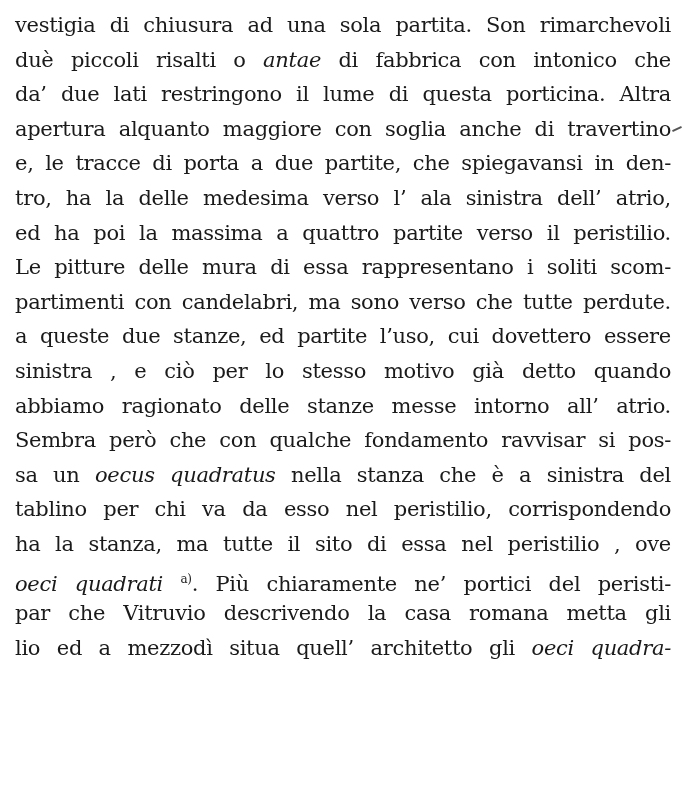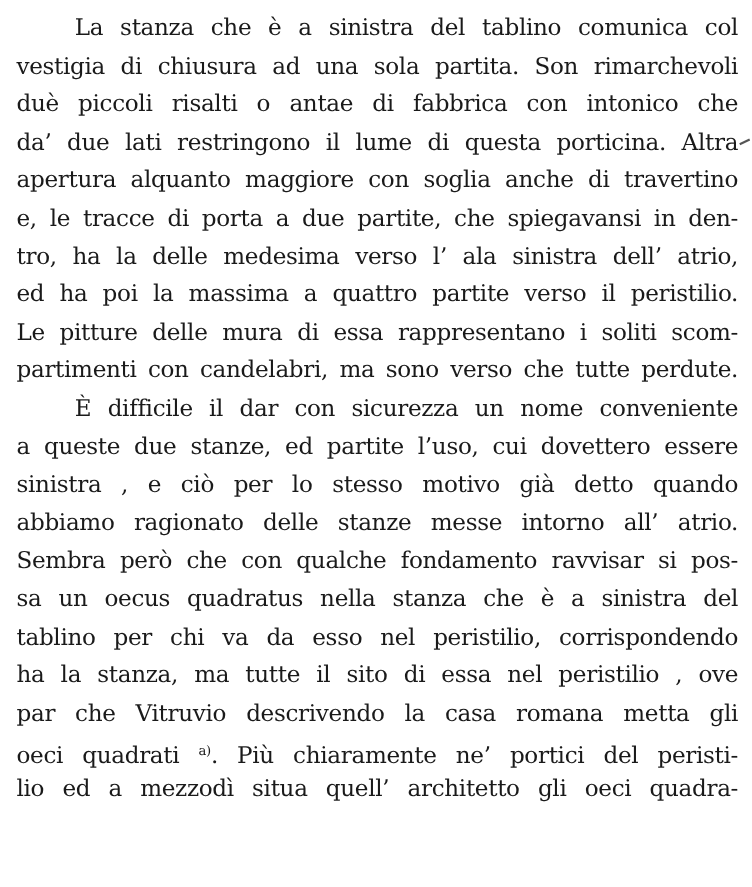--- a/index.html
+++ b/index.html
@@ -28,59 +28,58 @@
       white-space: nowrap;
       text-align: justify;
       text-align-last: justify;
       letter-spacing: -0.3px;
       word-spacing: -1px;
     }
     .line.indent {
       padding-left: 53px;
     }
     .ital {
+      font-style: italic;
     }
     .sup {
       font-size: 12px;
       vertical-align: 8px;
     }
     .stray-mark {
       position: absolute;
       left: 672px;
       top: 128px;
       width: 10px;
       height: 2px;
       background: #555;
       transform: rotate(-25deg);
     }
   </style>
 </head>
 <body>
 
 <div class="page" id="page-root">
     <div class="paragraph">
-      <div class="line indent"><span>La stanza che è a sinistra del tablino comunica col</span></div>
       <div class="line"><span>vestigia di chiusura ad una sola partita. Son rimarchevoli</span></div>
       <div class="line"><span>duè piccoli risalti o </span><span class="ital">antae</span><span> di fabbrica con intonico che</span></div>
       <div class="line"><span>da’ due lati restringono il lume di questa porticina. Altra</span></div>
       <div class="line"><span>apertura alquanto maggiore con soglia anche di travertino</span></div>
       <div class="line"><span>e, le tracce di porta a due partite, che spiegavansi in den-</span></div>
       <div class="line"><span>tro, ha la delle medesima verso l’ ala sinistra dell’ atrio,</span></div>
       <div class="line"><span>ed ha poi la massima a quattro partite verso il peristilio.</span></div>
       <div class="line"><span>Le pitture delle mura di essa rappresentano i soliti scom-</span></div>
       <div class="line"><span>partimenti con candelabri, ma sono verso che tutte perdute.</span></div>
     </div>
     <div class="paragraph">
-      <div class="line indent"><span>È difficile il dar con sicurezza un nome conveniente</span></div>
       <div class="line"><span>a queste due stanze, ed partite l’uso, cui dovettero essere</span></div>
       <div class="line"><span>sinistra , e ciò per lo stesso motivo già detto quando</span></div>
       <div class="line"><span>abbiamo ragionato delle stanze messe intorno all’ atrio.</span></div>
       <div class="line"><span>Sembra però che con qualche fondamento ravvisar si pos-</span></div>
       <div class="line"><span>sa un </span><span class="ital">oecus quadratus</span><span> nella stanza che è a sinistra del</span></div>
       <div class="line"><span>tablino per chi va da esso nel peristilio, corrispondendo</span></div>
       <div class="line"><span>ha la stanza, ma tutte il sito di essa nel peristilio , ove</span></div>
+      <div class="line"><span class="ital">oeci quadrati</span><span> </span><span class="sup">a)</span><span>. Più chiaramente ne’ portici del peristi-</span></div>
       <div class="line"><span>par che Vitruvio descrivendo la casa romana metta gli</span></div>
-      <div class="line"><span class="ital">oeci quadrati</span><span> </span><span class="sup">a)</span><span>. Più chiaramente ne’ portici del peristi-</span></div>
       <div class="line"><span>lio ed a mezzodì situa quell’ architetto gli </span><span class="ital">oeci quadra-</span></div>
       <div class="line"></div>
     </div>
   </div>
 <div class="stray-mark"></div>
 
 </body></html>

